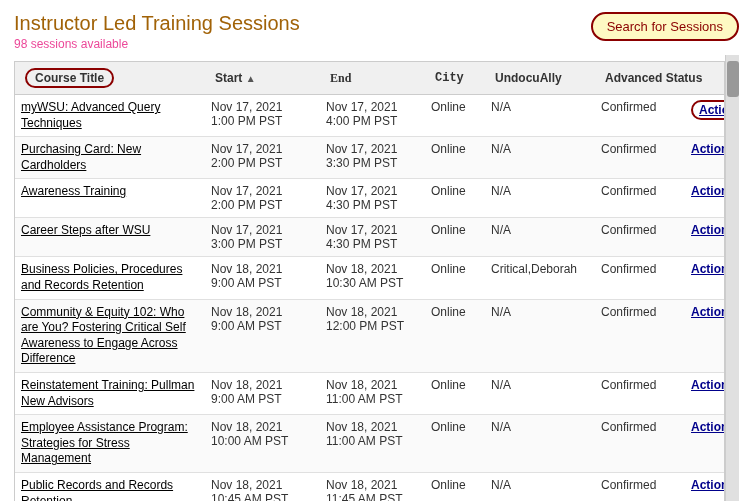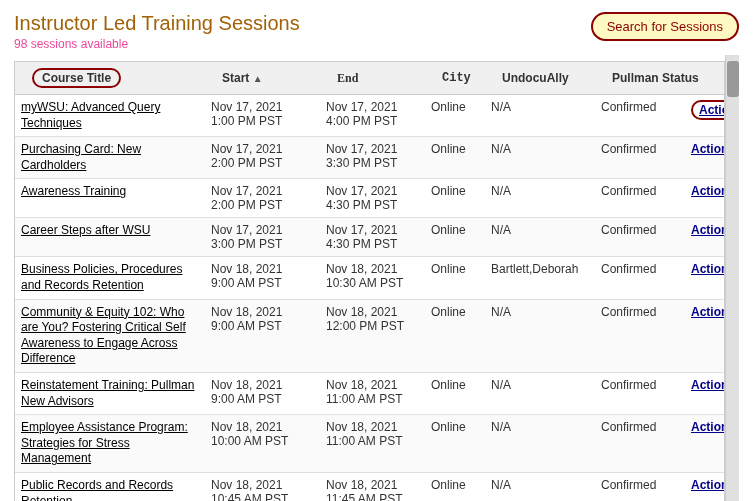--- a/index.html
+++ b/index.html
@@ -51,21 +51,21 @@
     }
     table {
       width: 100%;
       border-collapse: collapse;
       table-layout: fixed;
     }
     thead tr {
       background: #f0f0f0;
     }
     thead th {
-      padding: 6px 17px;
+      padding: 6px 10px;
       text-align: left;
       font-size: 12px;
       font-weight: bold;
       color: #333;
       border-bottom: 1px solid #ccc;
       white-space: nowrap;
     }
     thead th.course-title-col {
       width: 190px;
     }
@@ -166,21 +166,21 @@
             <tr>
               <th class="course-title-col">
                 <span class="course-title-header">Course Title</span>
               </th>
               <th class="start-col">
                 Start <span class="sort-arrow">▲</span>
               </th>
               <th class="end-col">End</th>
               <th class="city-col">City</th>
               <th class="instructor-col">UndocuAlly</th>
-              <th class="status-col">Pullman Status</th>
+              <th class="status-col">Advanced Status</th>
               <th class="actions-col"></th>
             </tr>
           </thead>
           <tbody id="table-body">
           <tr>
                 <td><a class="course-link">myWSU: Advanced Query Techniques</a></td>
                 <td>Nov 17, 2021<br>1:00 PM PST</td>
                 <td>Nov 17, 2021<br>4:00 PM PST</td>
                 <td>Online</td>
                 <td>N/A</td>
@@ -212,21 +212,21 @@
                 <td>Online</td>
                 <td>N/A</td>
                 <td>Confirmed</td>
                 <td><a class="actions-link">Actions</a></td>
               </tr>
               <tr>
                 <td><a class="course-link">Business Policies, Procedures and Records Retention</a></td>
                 <td>Nov 18, 2021<br>9:00 AM PST</td>
                 <td>Nov 18, 2021<br>10:30 AM PST</td>
                 <td>Online</td>
-                <td>Bartlett,Deborah</td>
+                <td>Critical,Deborah</td>
                 <td>Confirmed</td>
                 <td><a class="actions-link">Actions</a></td>
               </tr>
               <tr>
                 <td><a class="course-link">Community &amp; Equity 102: Who are You? Fostering Critical Self Awareness to Engage Across Difference</a></td>
                 <td>Nov 18, 2021<br>9:00 AM PST</td>
                 <td>Nov 18, 2021<br>12:00 PM PST</td>
                 <td>Online</td>
                 <td>N/A</td>
                 <td>Confirmed</td>

